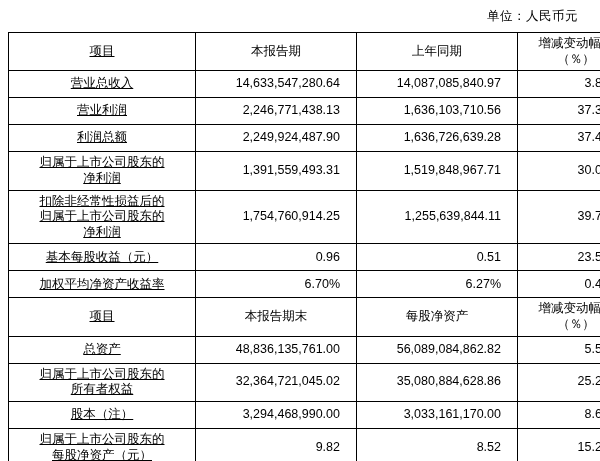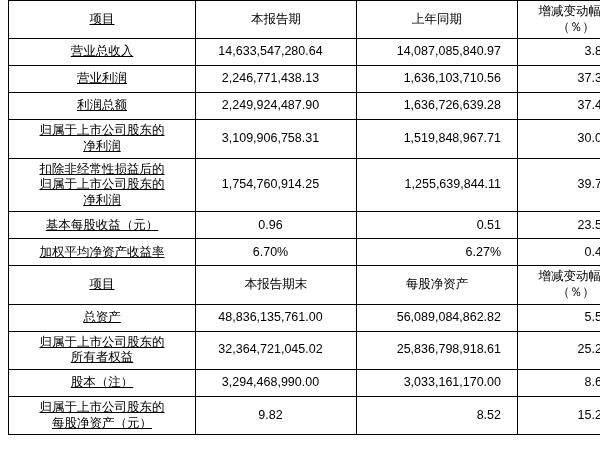--- a/index.html
+++ b/index.html
@@ -41,21 +41,21 @@
     vertical-align: middle;
     height: 20px;
   }
   .c-label {
     width: 176px;
     text-align: center;
     text-decoration: underline;
   }
   .c-val1 {
     width: 150px;
-    text-align: center;
+    text-align: right;
     padding-right: 16px !important;
   }
   .c-val2 {
     width: 150px;
     text-align: right;
     padding-right: 16px !important;
   }
   .c-val3 {
     width: 106px;
     text-align: right;
@@ -76,20 +76,21 @@
   }
   .two-line {
     line-height: 1.3;
   }
 </style>
 </head>
 <body>
 
 <div class="page">
 
+  <div class="unit-line">单位：人民币元</div>
 
   <table class="fin">
     <tbody>
       <tr class="hdr">
         <td class="c-label">项目</td>
         <td class="c-val1">本报告期</td>
         <td class="c-val2">上年同期</td>
         <td class="c-val3 hdr-pct">
           <div>增减变动幅度</div>
           <div>（％）</div>
@@ -115,21 +116,21 @@
         <td class="c-val1">2,249,924,487.90</td>
         <td class="c-val2">1,636,726,639.28</td>
         <td class="c-val3">37.46%</td>
       </tr>
 
       <tr>
         <td class="c-label two-line">
           <div>归属于上市公司股东的</div>
           <div>净利润</div>
         </td>
-        <td class="c-val1">3,109,906,758.31</td>
+        <td class="c-val1">1,391,559,493.31</td>
         <td class="c-val2">1,519,848,967.71</td>
         <td class="c-val3">30.01%</td>
       </tr>
 
       <tr>
         <td class="c-label two-line">
           <div>扣除非经常性损益后的</div>
           <div>归属于上市公司股东的</div>
           <div>净利润</div>
         </td>
@@ -168,21 +169,21 @@
         <td class="c-val2">56,089,084,862.82</td>
         <td class="c-val3">5.59%</td>
       </tr>
 
       <tr>
         <td class="c-label two-line">
           <div>归属于上市公司股东的</div>
           <div>所有者权益</div>
         </td>
         <td class="c-val1">32,364,721,045.02</td>
-        <td class="c-val2">25,836,798,918.61</td>
+        <td class="c-val2">35,080,884,628.86</td>
         <td class="c-val3">25.27%</td>
       </tr>
 
       <tr>
         <td class="c-label">股本（注）</td>
         <td class="c-val1">3,294,468,990.00</td>
         <td class="c-val2">3,033,161,170.00</td>
         <td class="c-val3">8.62%</td>
       </tr>
 

